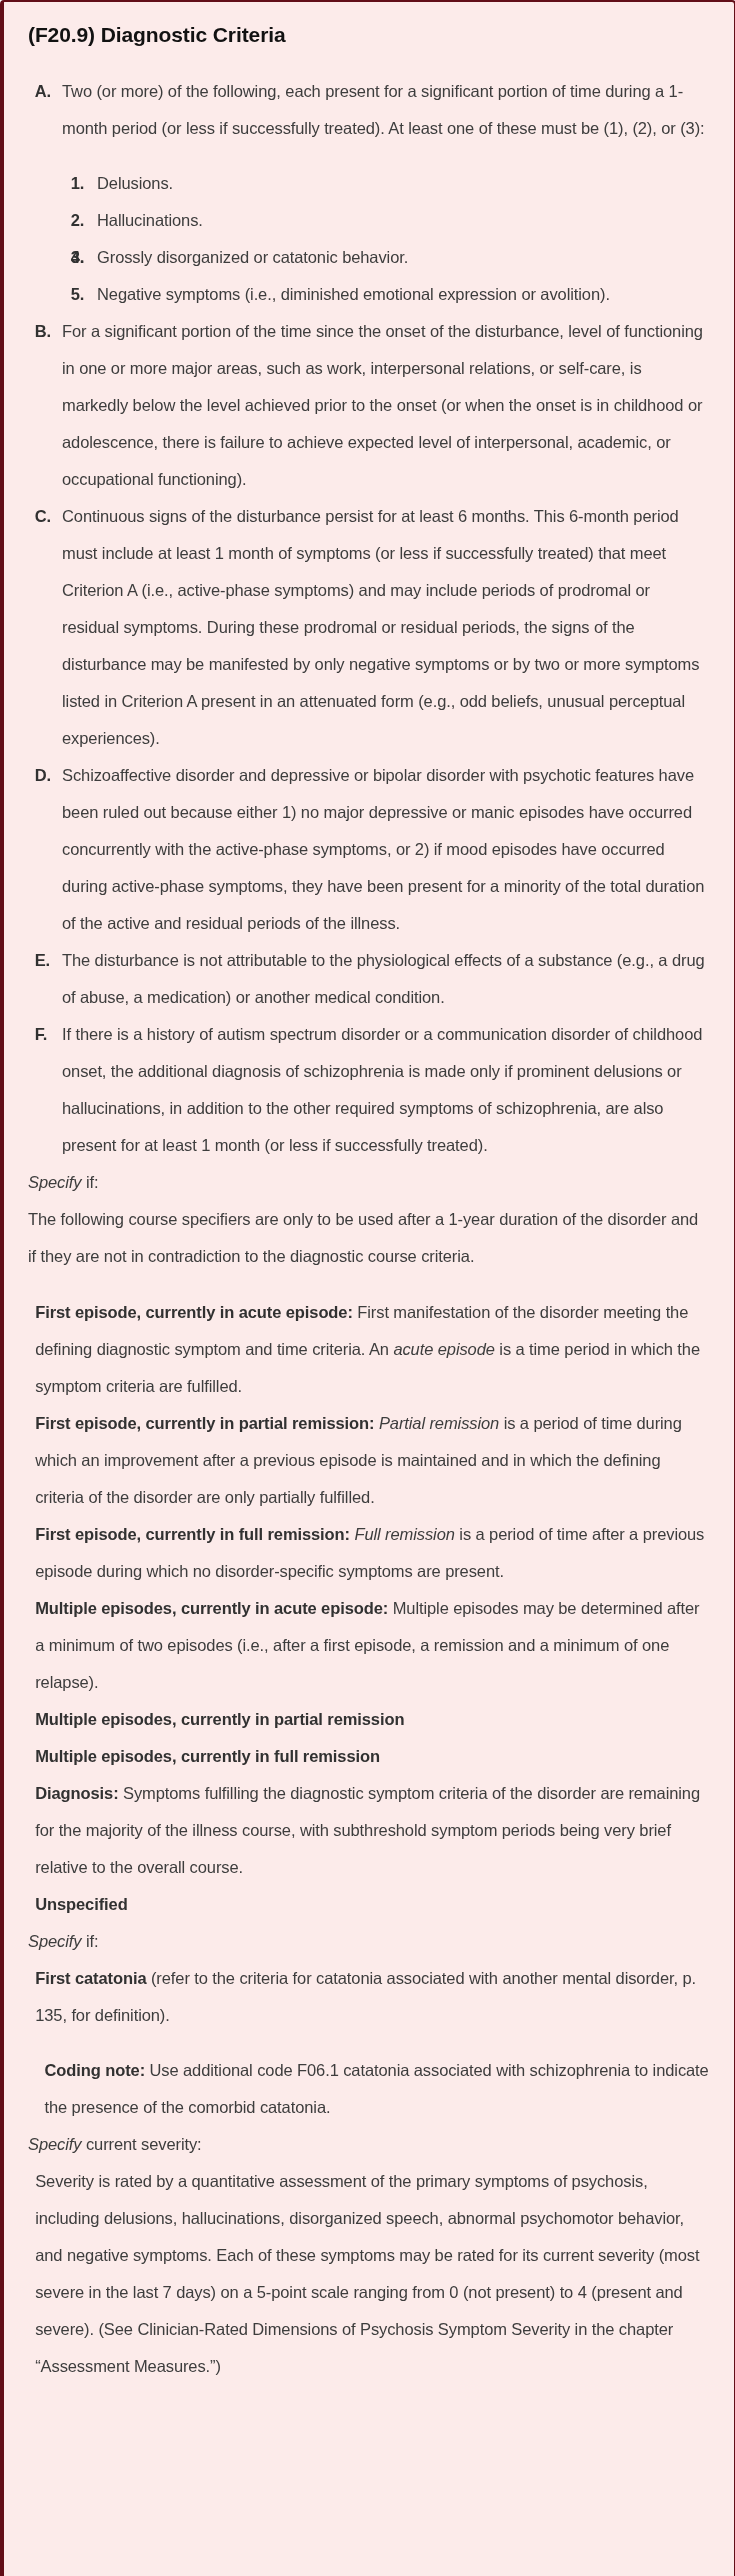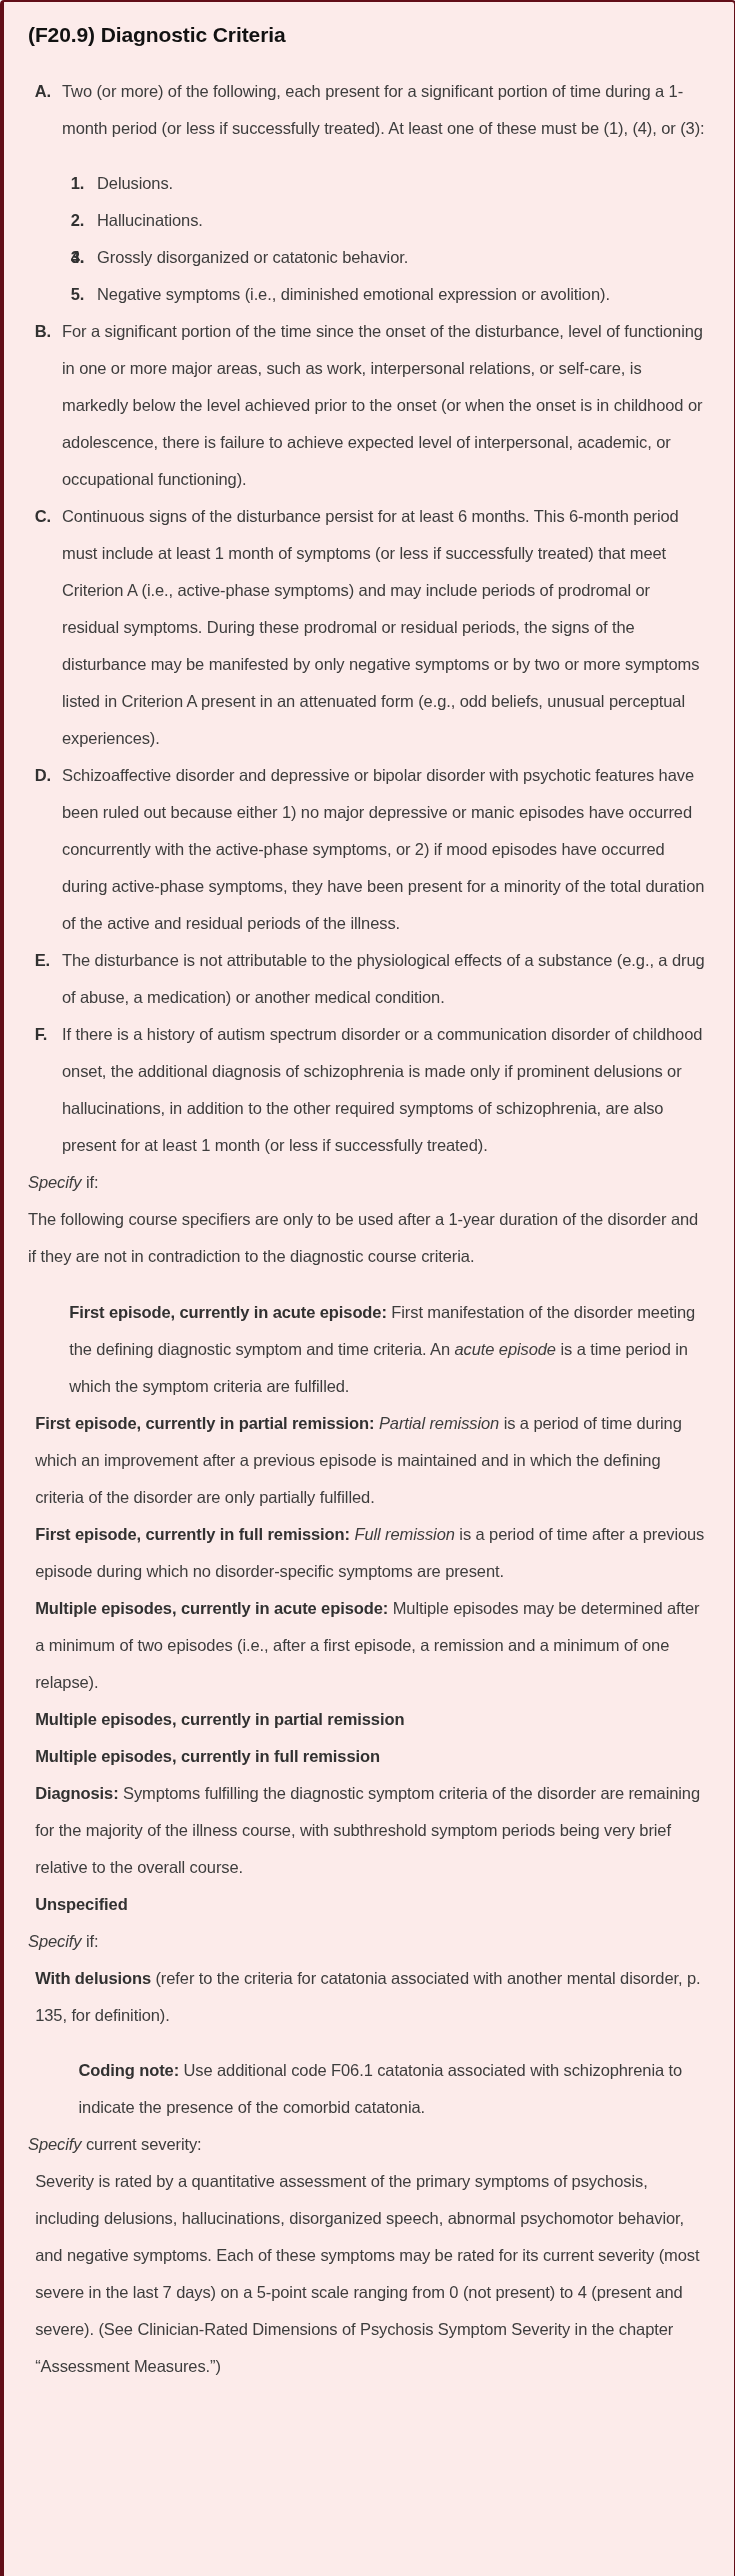--- a/index.html
+++ b/index.html
@@ -26,21 +26,21 @@
     letter-spacing:-0.1px;
   }
   .title{
     font-size:21px;
     line-height:29px;
     font-weight:700;
     color:var(--title-text);
     margin:0 0 24px 0;
   }
   .p{margin:0;}
-  .gap{margin-top:18.5px;margin-left:34px;}
+  .gap{margin-top:18.5px;}
   .ind1{padding-left:7.2px;}
   .ind2{padding-left:16.5px;}
   .crit{position:relative;padding-left:34px;margin:0;}
   .crit-label{
     position:absolute;left:6.7px;top:0;
     font-weight:700;color:var(--bold-text);
   }
   .ctext{margin:0;}
   .sublist{margin:18.5px 0 0 0;padding:0;list-style:none;}
   .subitem{position:relative;padding-left:35px;margin:0;}
@@ -55,21 +55,21 @@
 <body>
 
 <main class="doc">
 
   <h1 class="title">(F20.9) Diagnostic Criteria</h1>
 
   <section>
 
     <div class="crit">
       <span class="crit-label">A.</span>
-      <p class="ctext">Two (or more) of the following, each present for a significant portion of time during a 1-month period (or less if successfully treated). At least one of these must be (1), (4), or (3):</p>
+      <p class="ctext">Two (or more) of the following, each present for a significant portion of time during a 1-month period (or less if successfully treated). At least one of these must be (1), (2), or (3):</p>
       <ul class="sublist">
         <li class="subitem">
           <span class="subitem-num">1.</span>
           <span>Delusions.</span>
         </li>
         <li class="subitem">
           <span class="subitem-num">2.</span>
           <span>Hallucinations.</span>
         </li>
         <li class="subitem">
@@ -130,21 +130,21 @@
     <p class="p ind1"><span class="b">Multiple episodes, currently in partial remission</span></p>
 
     <p class="p ind1"><span class="b">Multiple episodes, currently in full remission</span></p>
 
     <p class="p ind1"><span class="b">Diagnosis:</span><span> Symptoms fulfilling the diagnostic symptom criteria of the disorder are remaining for the majority of the illness course, with subthreshold symptom periods being very brief relative to the overall course.</span></p>
 
     <p class="p ind1"><span class="b">Unspecified</span></p>
 
     <p class="p"><span class="i">Specify</span><span> if:</span></p>
 
-    <p class="p ind1"><span class="b">With delusions</span><span> (refer to the criteria for catatonia associated with another mental disorder, p. 135, for definition).</span></p>
+    <p class="p ind1"><span class="b">First catatonia</span><span> (refer to the criteria for catatonia associated with another mental disorder, p. 135, for definition).</span></p>
 
     <p class="p ind2 gap"><span class="b">Coding note:</span><span> Use additional code F06.1 catatonia associated with schizophrenia to indicate the presence of the comorbid catatonia.</span></p>
 
     <p class="p"><span class="i">Specify</span><span> current severity:</span></p>
 
     <p class="p ind1">Severity is rated by a quantitative assessment of the primary symptoms of psychosis, including delusions, hallucinations, disorganized speech, abnormal psychomotor behavior, and negative symptoms. Each of these symptoms may be rated for its current severity (most severe in the last 7 days) on a 5-point scale ranging from 0 (not present) to 4 (present and severe). (See Clinician-Rated Dimensions of Psychosis Symptom Severity in the chapter “Assessment Measures.”)</p>
 
 
   </section>
 

